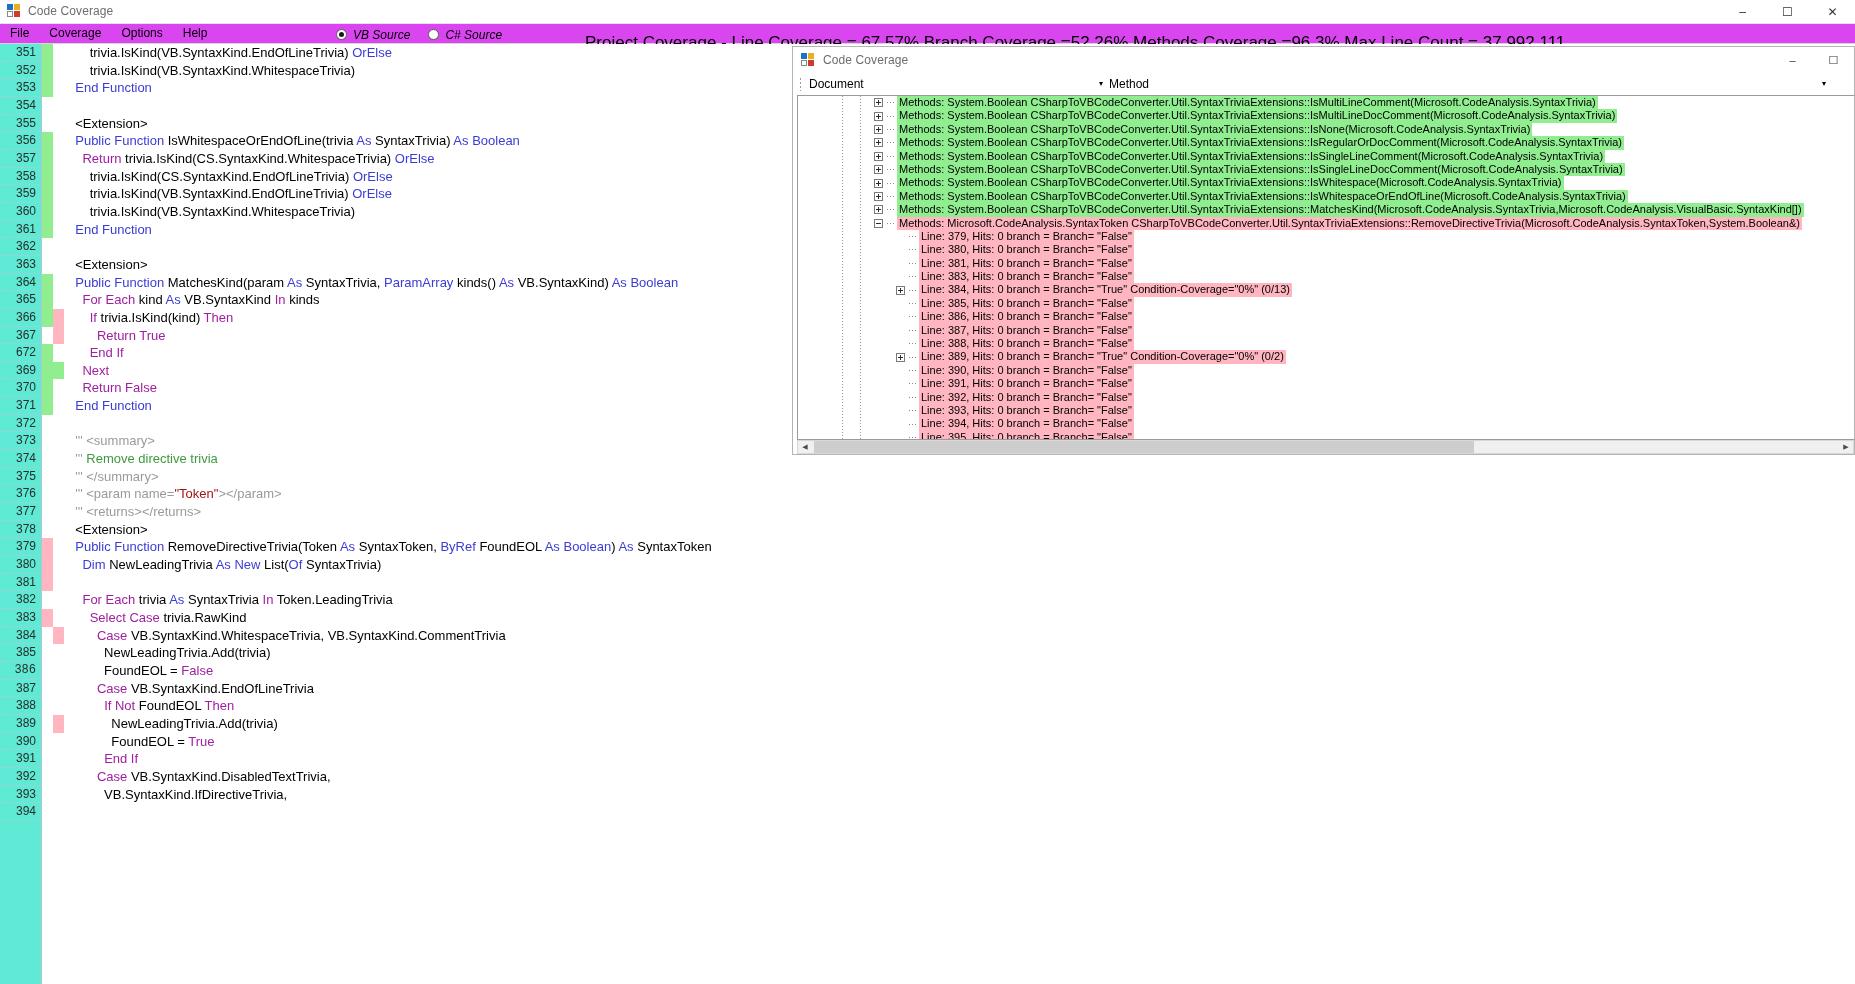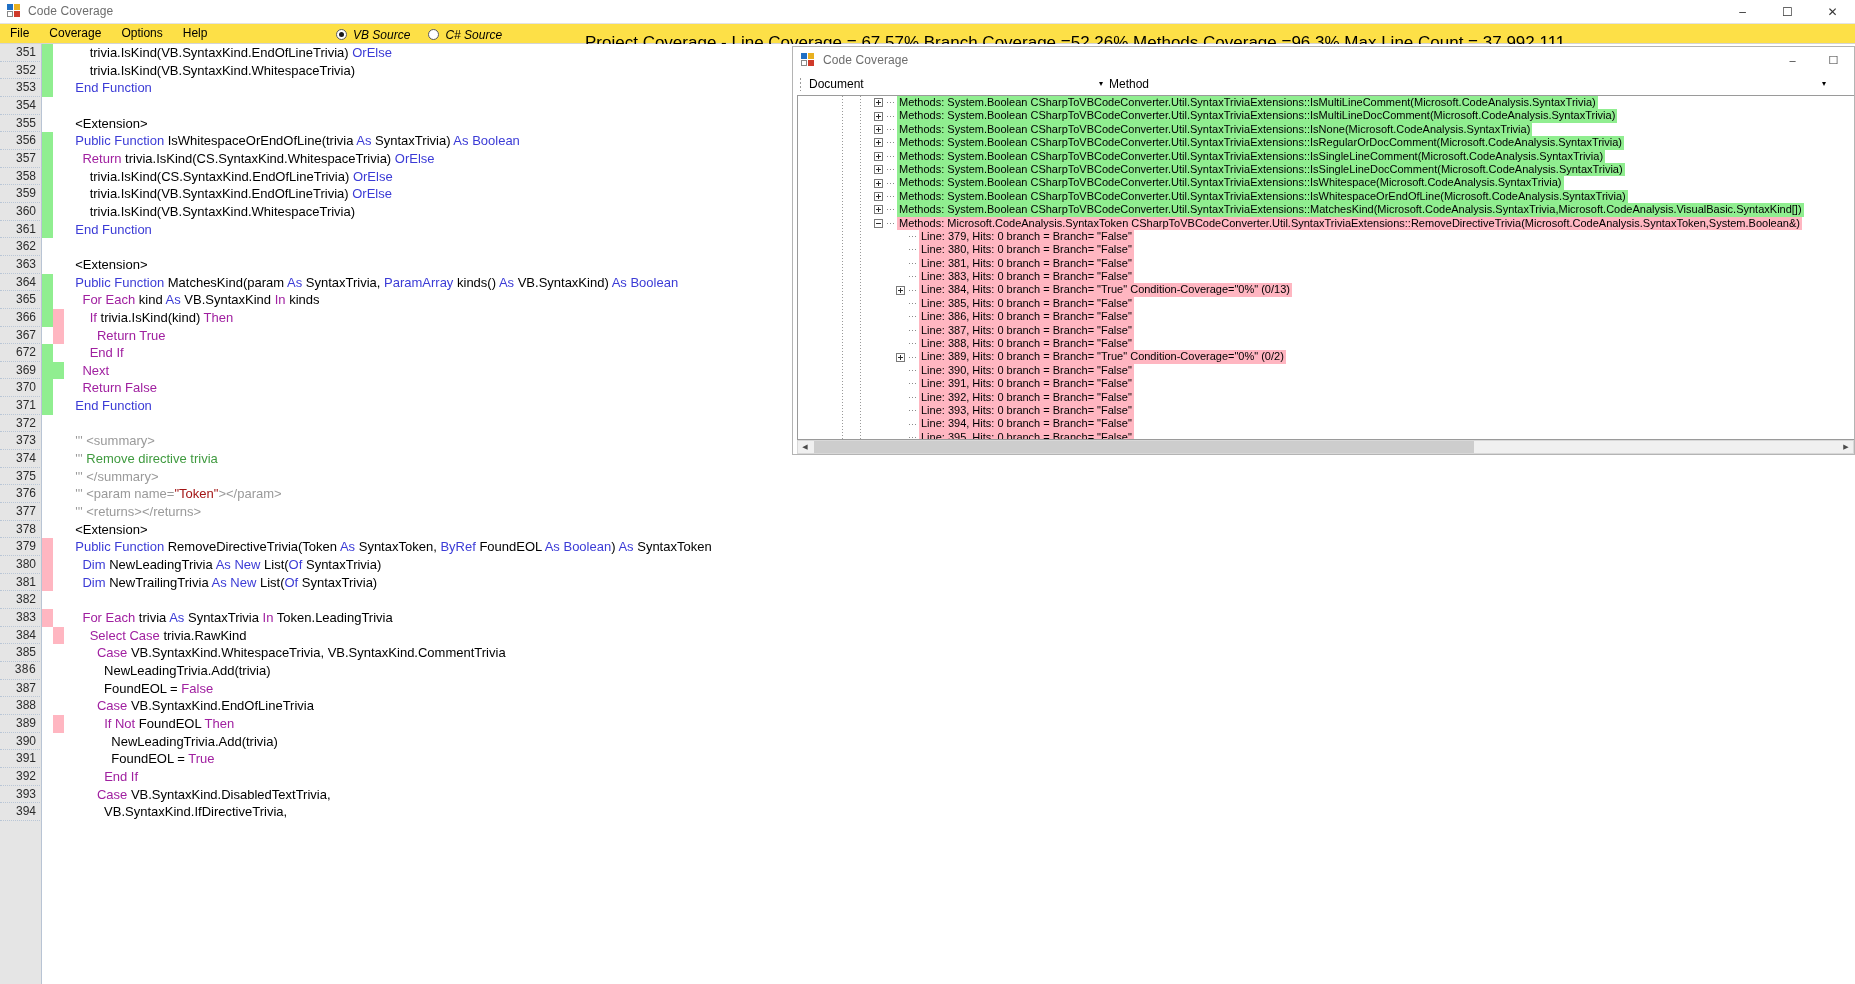--- a/index.html
+++ b/index.html
@@ -33,21 +33,21 @@
   .title-text { font-size:12px; color:#6d6d6d; letter-spacing:.1px; }
 
   .win-btns { position:absolute; right:0; top:0; height:23px; display:flex; }
   .win-btn {
     width:45px; height:23px; display:flex; align-items:center; justify-content:center;
     color:#333; font-size:12px; background:#ffffff;
   }
   .gly { display:block; line-height:1; }
 
   .menubar {
-    height:21px; background:#fde047; border-top:1px solid #e3e3e3;
+    height:21px; background:#d946ef; border-top:1px solid #e3e3e3;
     border-bottom:1px solid #d4d4d4; display:flex; align-items:center;
     position:relative; flex:0 0 auto;
   }
   .menu-item { padding:2px 10px; font-size:12px; color:#000; line-height:15px; }
 
   .radio-group { position:absolute; left:336px; top:0; height:21px; display:flex; align-items:center; gap:18px;font-style:italic; }
   .radio { display:flex; align-items:center; gap:6px; font-size:12px; }
   .radio-dot {
     width:11px; height:11px; border-radius:50%; border:1px solid #5a5a5a;
     background:#fff; position:relative; flex:0 0 auto;
@@ -58,21 +58,21 @@
   }
 
   .statustext {
     position:absolute; left:585px; top:0; height:38px; display:flex; align-items:center;
     font-size:17px; color:#000; white-space:nowrap;
   }
 
   
   .editor { flex:1 1 auto; position:relative; overflow:hidden; background:#fff; display:flex; }
   .linenum-col {
-    width:42px; background:#e5e5e5; border-right:1px solid #b8c4d4;
+    width:42px; background:#5eead4; border-right:1px solid #b8c4d4;
     position:relative; flex:0 0 auto;
   }
   .cov-col { width:22px; background:#ffffff; position:relative; flex:0 0 auto; }
   .code-col { flex:1 1 auto; position:relative; background:#ffffff; }
   .ln {
     width:42px; text-align:right; padding-right:6px; font-size:12px;
     color:#2b2b2b; font-family:"Liberation Sans", sans-serif;
     border-bottom:1px dotted #b9c6d6;
   }
   .covcell { width:22px; height:17.66px; display:flex; }
@@ -446,21 +446,20 @@
         <div class="code"><span class="id">  </span><span class="kw">End Function</span></div>
         <div class="code">&nbsp;</div>
         <div class="code"><span class="cmg">  ''' </span><span class="cmg">&lt;summary&gt;</span></div>
         <div class="code"><span class="cmg">  ''' </span><span class="cm">Remove directive trivia</span></div>
         <div class="code"><span class="cmg">  ''' </span><span class="cmg">&lt;/summary&gt;</span></div>
         <div class="code"><span class="cmg">  ''' </span><span class="cmg">&lt;param name=</span><span class="str">"Token"</span><span class="cmg">&gt;&lt;/param&gt;</span></div>
         <div class="code"><span class="cmg">  ''' </span><span class="cmg">&lt;returns&gt;&lt;/returns&gt;</span></div>
         <div class="code"><span class="id">  &lt;Extension&gt;</span></div>
         <div class="code"><span class="id">  </span><span class="kw">Public Function </span><span class="id">RemoveDirectiveTrivia(Token </span><span class="kw">As</span><span class="id"> SyntaxToken, </span><span class="kw">ByRef</span><span class="id"> FoundEOL </span><span class="kw">As Boolean</span><span class="id">) </span><span class="kw">As</span><span class="id"> SyntaxToken</span></div>
         <div class="code"><span class="id">    </span><span class="kw">Dim</span><span class="id"> NewLeadingTrivia </span><span class="kw">As New</span><span class="id"> List(</span><span class="kw">Of</span><span class="id"> SyntaxTrivia)</span></div>
-        <div class="code"><span class="id">    </span><span class="kw">Dim</span><span class="id"> NewTrailingTrivia </span><span class="kw">As New</span><span class="id"> List(</span><span class="kw">Of</span><span class="id"> SyntaxTrivia)</span></div>
         <div class="code">&nbsp;</div>
         <div class="code"><span class="id">    </span><span class="kwp">For Each</span><span class="id"> trivia </span><span class="kw">As</span><span class="id"> SyntaxTrivia </span><span class="kwp">In</span><span class="id"> Token.LeadingTrivia</span></div>
         <div class="code"><span class="id">      </span><span class="kwp">Select Case</span><span class="id"> trivia.RawKind</span></div>
         <div class="code"><span class="id">        </span><span class="kwp">Case</span><span class="id"> VB.SyntaxKind.WhitespaceTrivia, VB.SyntaxKind.CommentTrivia</span></div>
         <div class="code"><span class="id">          NewLeadingTrivia.Add(trivia)</span></div>
         <div class="code"><span class="id">          FoundEOL = </span><span class="kwp">False</span></div>
         <div class="code"><span class="id">        </span><span class="kwp">Case</span><span class="id"> VB.SyntaxKind.EndOfLineTrivia</span></div>
         <div class="code"><span class="id">          </span><span class="kwp">If Not</span><span class="id"> FoundEOL </span><span class="kwp">Then</span></div>
         <div class="code"><span class="id">            NewLeadingTrivia.Add(trivia)</span></div>
         <div class="code"><span class="id">            FoundEOL = </span><span class="kwp">True</span></div>

